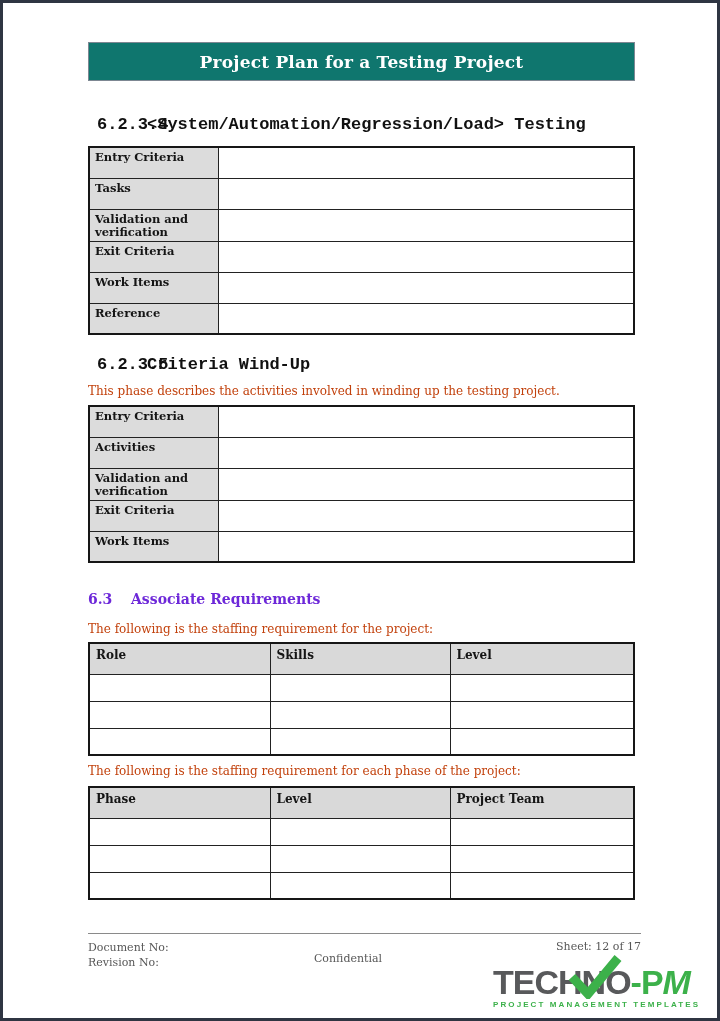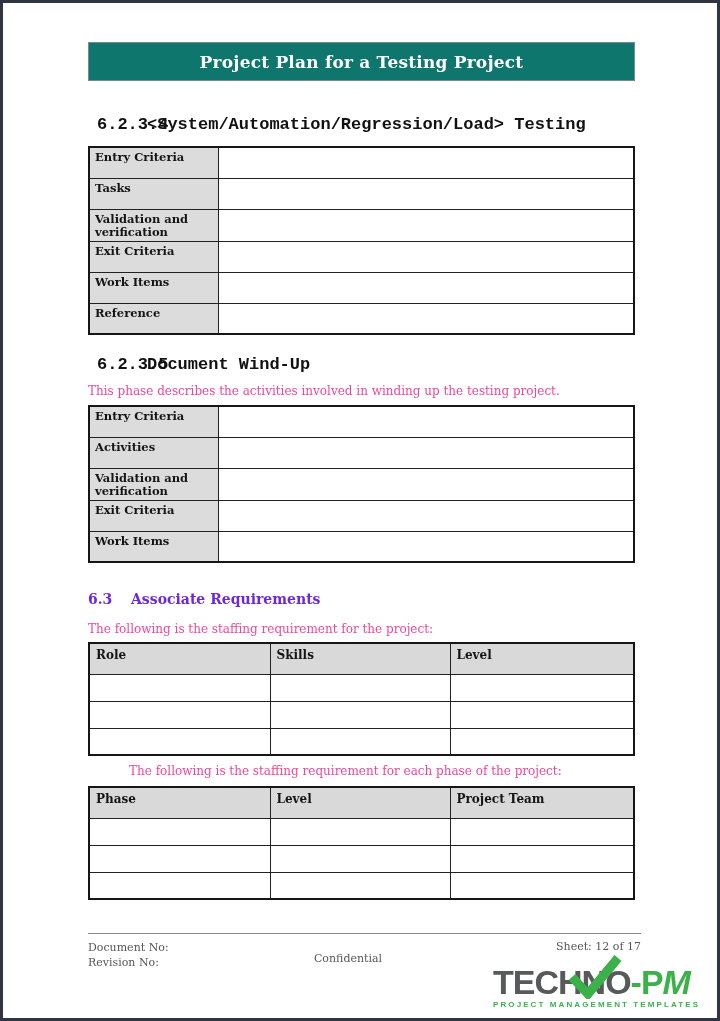--- a/index.html
+++ b/index.html
@@ -29,24 +29,24 @@
   .h-sub .h-num { display:inline-block; width:50px; }
   #h6234 { top:112px; }
   #h6235 { top:352px; }
   .h-main {
     position:absolute; left:85px; top:588px; width:547px;
     font-weight:bold; font-size:14px; color:#6d28d9; white-space:nowrap;
   }
   .h-main .h-num { display:inline-block; width:43px; }
 
   
-  .para { position:absolute; left:85px; width:560px; font-size:12px; color:#ec4899; white-space:nowrap; }
+  .para { position:absolute; left:85px; width:560px; font-size:12px; color:#c2410c; white-space:nowrap; }
   #para1 { top:381px; }
   #para2 { top:619px; }
-  #para3 { top:761px;margin-left:41px; }
+  #para3 { top:761px; }
 
   
   table { position:absolute; left:85px; border-collapse:collapse; table-layout:fixed; width:547px;padding-left:30px; }
   td, th { border:1px solid #222; padding:2px 5px; vertical-align:top; box-sizing:border-box; }
   .tbl { border:2px solid #161616; }
   .tbl-kv tr { height:31px; }
   .tbl-kv td.lbl {
     background:#dcdcdc; font-weight:bold; font-size:11.5px; color:#151515;
     font-family:"DejaVu Serif", serif; line-height:1.15; padding-top:3px;
   }
@@ -123,21 +123,21 @@
         <td class="val"></td>
       </tr>
       <tr>
         <td class="lbl">Reference</td>
         <td class="val"></td>
       </tr>
     </tbody>
   </table>
 
   <div class="h-sub" id="h6235">
-    <span class="h-num">6.2.3.5</span><span>Document Wind-Up</span>
+    <span class="h-num">6.2.3.5</span><span>Criteria Wind-Up</span>
   </div>
 
   <div class="para" id="para1">This phase describes the activities involved in winding up the testing project.</div>
 
   <table class="tbl tbl-kv" id="table2">
     <colgroup>
         <col style="width:129px">
         <col>
       </colgroup>
     <tbody>

